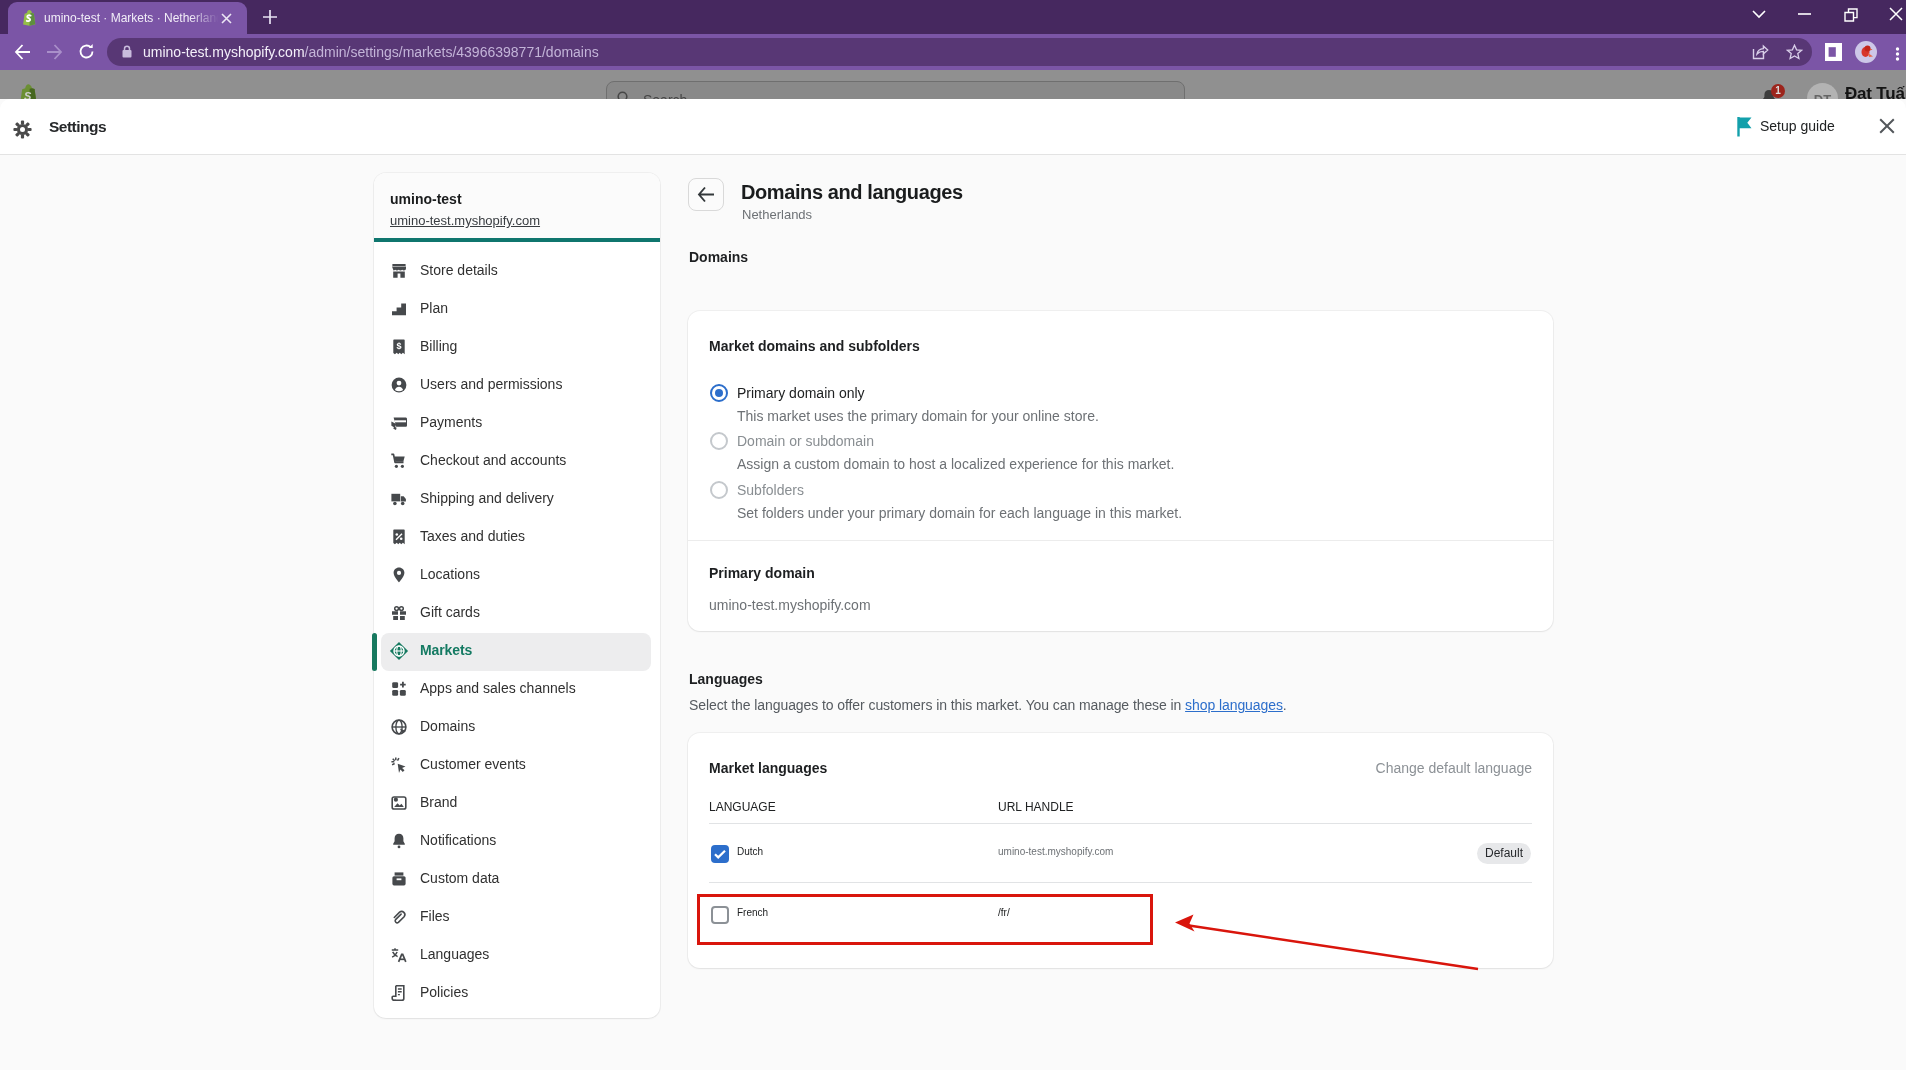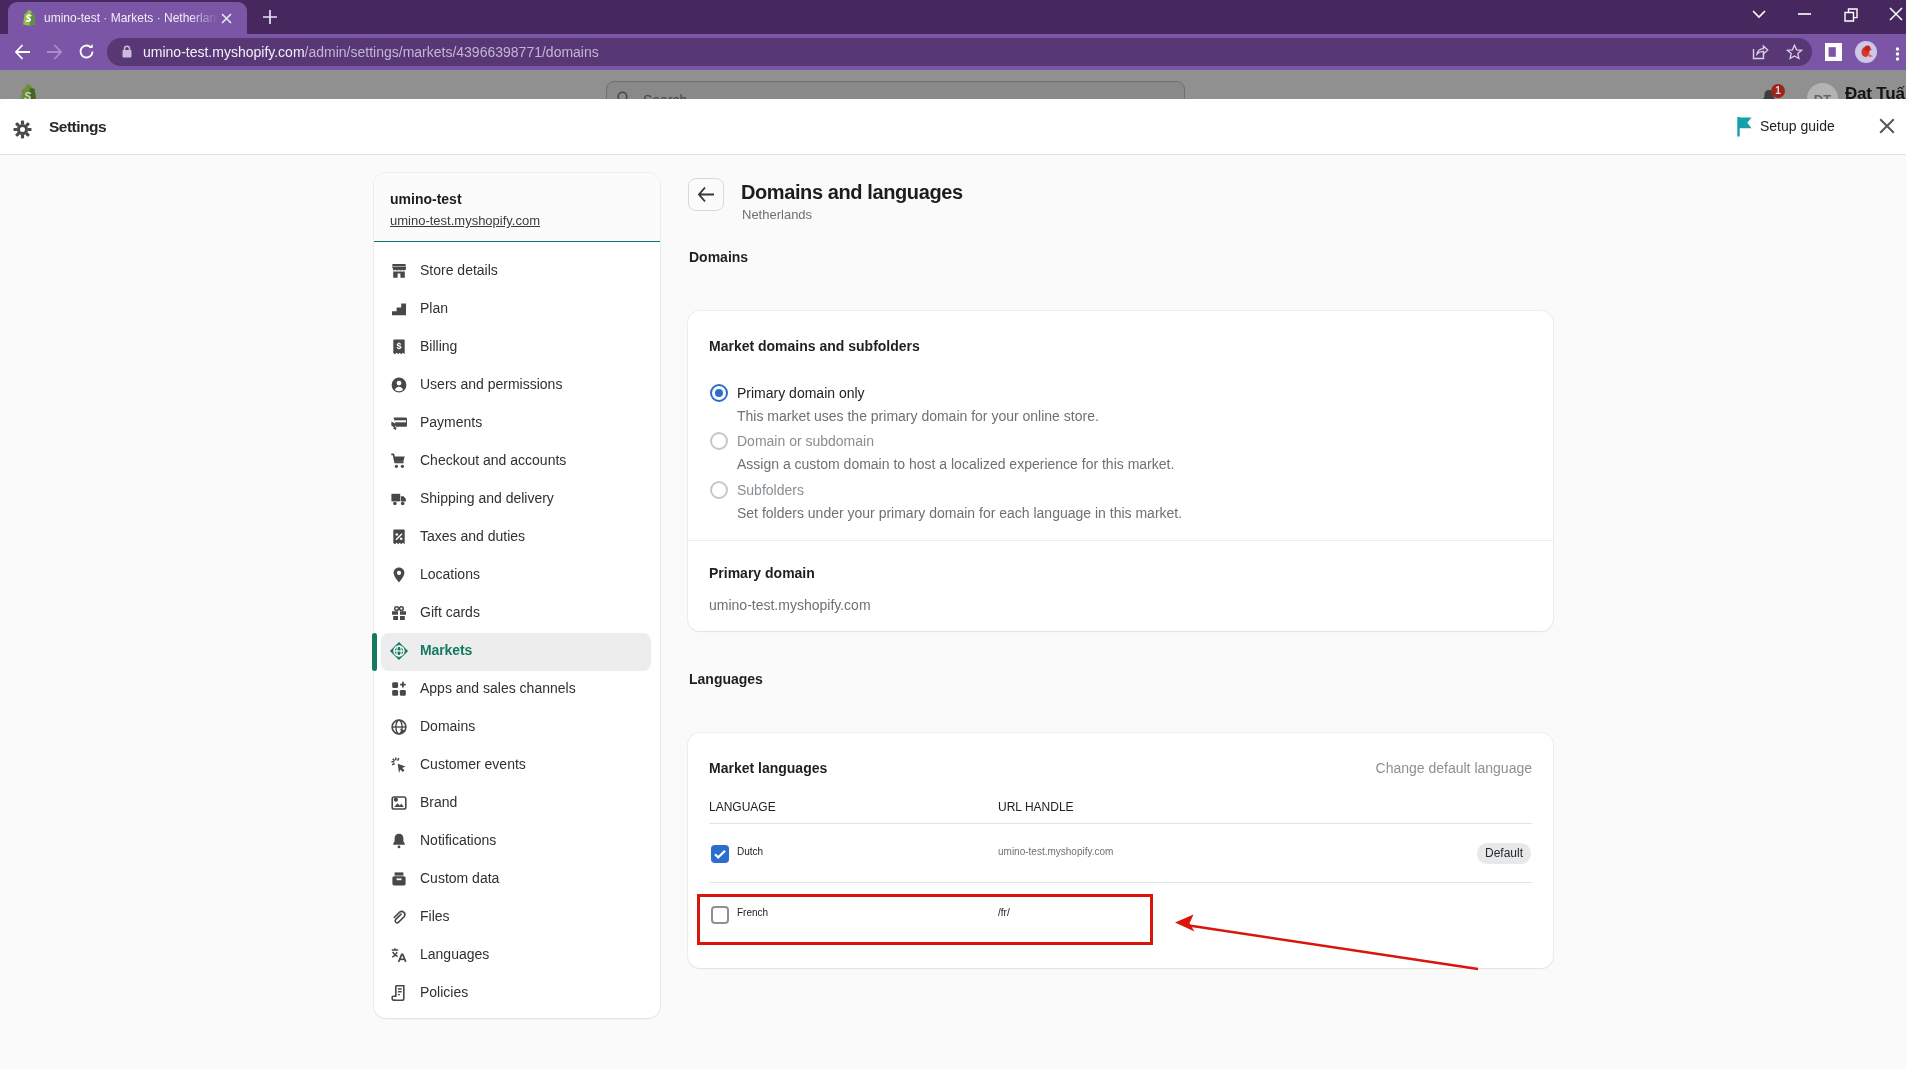--- a/index.html
+++ b/index.html
@@ -25,21 +25,21 @@
 
   
   #mhead { position:absolute; left:0; top:99px; width:1906px; height:56px; background:#ffffff; border-bottom:1px solid #e3e3e3; border-radius:10px 10px 0 0; }
   #mhead .stitle { position:absolute; left:49px; top:19px; font-size:15.5px; font-weight:bold; color:#26282a; letter-spacing:-0.5px; }
   #mhead .setup { position:absolute; left:1760px; top:19px; font-size:14px; color:#202223; }
   #mbody { position:absolute; left:0; top:156px; width:1906px; height:914px; background:#fafafa; }
 
   
   #side { position:absolute; left:374px; top:173px; width:286px; height:845px; background:#fff; border-radius:12px;
           box-shadow:0 0 0 1px rgba(0,0,0,.045), 0 1px 2px rgba(0,0,0,.06); }
-  #sidehead { position:absolute; left:0; top:0; width:100%; height:69px; background:#fbfbfb; border-bottom:1px solid #0f766e; border-radius:12px 12px 0 0;text-decoration:underline; }
+  #sidehead { position:absolute; left:0; top:0; width:100%; height:69px; background:#fbfbfb; border-bottom:4px solid #0f766e; border-radius:12px 12px 0 0;text-decoration:underline; }
   #sidehead .shopname { position:absolute; left:16px; top:18px; font-size:14px; font-weight:bold; color:#1a1c1d; }
   #sidehead .shopurl { position:absolute; left:16px; top:40px; font-size:13px; color:#393d41; text-decoration:underline; }
   .mitem { position:absolute; left:0; width:286px; height:38px; }
   .mitem .ic { position:absolute; left:15px; top:9px; width:20px; height:20px; }
   .mitem .lb { position:absolute; left:46px; top:10px; font-size:14px; font-weight:500; color:#303030; }
   .mitem.active .bg { position:absolute; left:7px; top:1px; width:270px; height:38px; background:#ededee; border-radius:8px; }
   .mitem.active .lb { color:#147a62; font-weight:bold; letter-spacing:-0.1px; }
   #greenbar { position:absolute; left:-2px; top:460px; width:5px; height:38px; background:#17795f; border-radius:3px; }
 
   
@@ -396,20 +396,21 @@
     <div class="rdesc" style="top:145px">Assign a custom domain to host a localized experience for this market.</div>
     <div class="radio un" style="top:170px"></div>
     <div class="rlabel gray" style="top:171px">Subfolders</div>
     <div class="rdesc" style="top:194px">Set folders under your primary domain for each language in this market.</div>
     <div class="divline" style="left:0;top:229px;width:865px"></div>
     <div class="cardtitle" style="top:254px">Primary domain</div>
     <div class="rdesc" style="left:21px;top:286px">umino-test.myshopify.com</div>
   </div>
 
   <div class="sechead" style="left:689px;top:671px">Languages</div>
+  <div class="secpara" style="left:689px;top:697px">Select the languages to offer customers in this market. You can manage these in <a>shop languages</a>.</div>
 
   <div class="card" id="card2">
     <div class="cardtitle" style="top:27px">Market languages</div>
     <div class="abs" style="right:21px;top:27px;font-size:14px;color:#8c9196">Change default language</div>
     <div class="th" style="left:21px;top:67px">LANGUAGE</div>
     <div class="th" style="left:310px;top:67px">URL HANDLE</div>
     <div class="divline" style="left:21px;top:90px;width:823px;background:#e1e3e5"></div>
     <div class="cbox on" style="left:23px;top:112px">
       <svg width="18" height="18" viewBox="0 0 18 18">
           <path d="M4 9.2l3.2 3.2L14 5.8" stroke="#fff" stroke-width="2.2" fill="none"></path>

